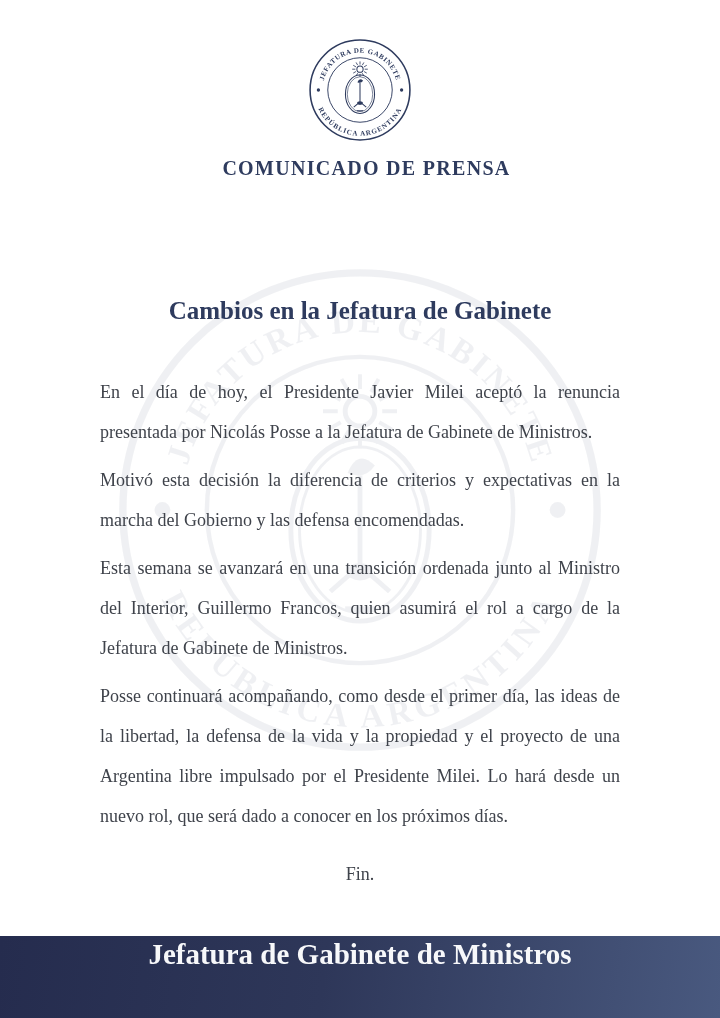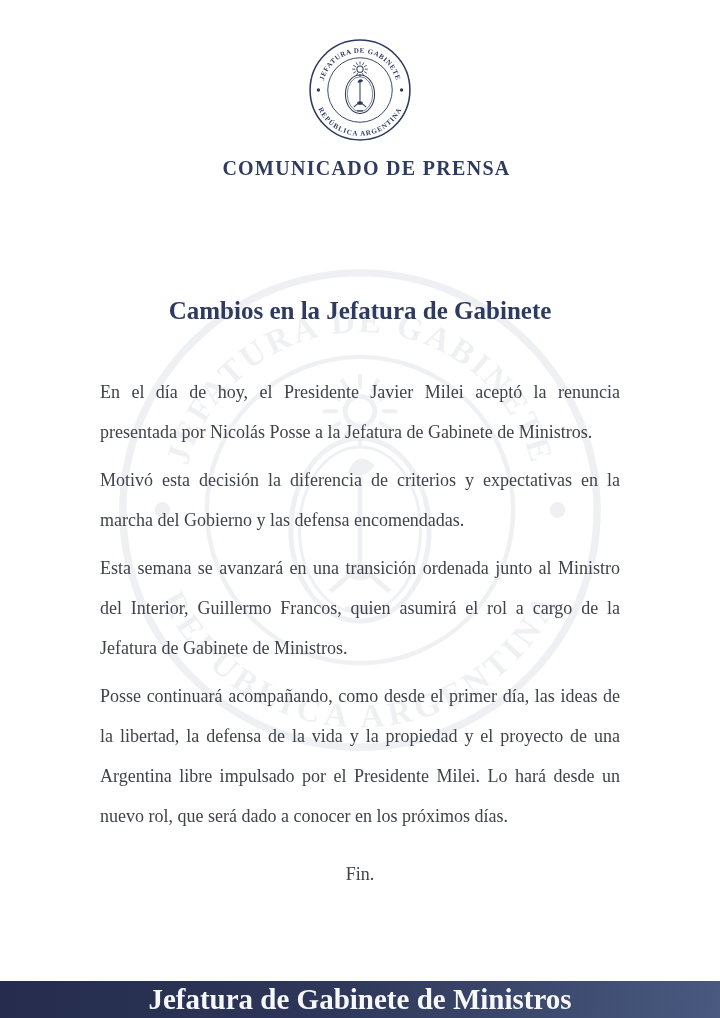--- a/index.html
+++ b/index.html
@@ -59,21 +59,20 @@
   .body p.fin{margin-top:18px;text-align:center;}
   
   .footer{
     position:absolute;left:0;right:0;top:936px;bottom:0;
     background:linear-gradient(97deg,
       var(--footer-gradient-start) 0%,
       var(--footer-gradient-mid) 45%,
       var(--footer-gradient-end) 100%);
     display:flex;justify-content:center;align-items:flex-start;
     padding-top:1px;
-    margin-top:45px;
   }
   .footer-title{
     font-weight:700;font-size:29px;line-height:1.2;
     color:var(--footer-text);
   }
 </style>
 </head>
 <body>
 
 <div class="page">

